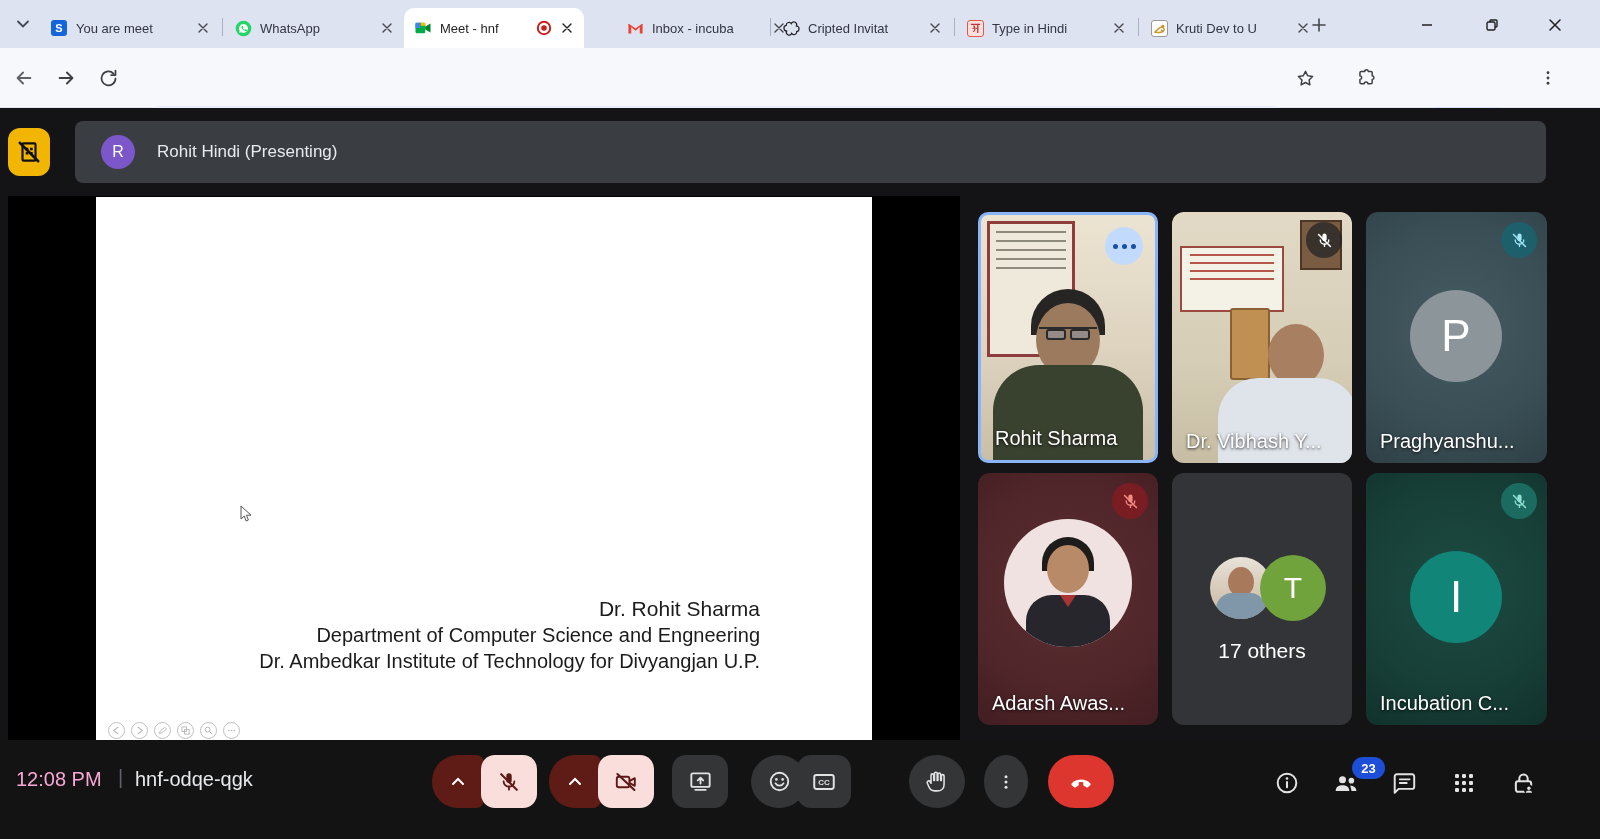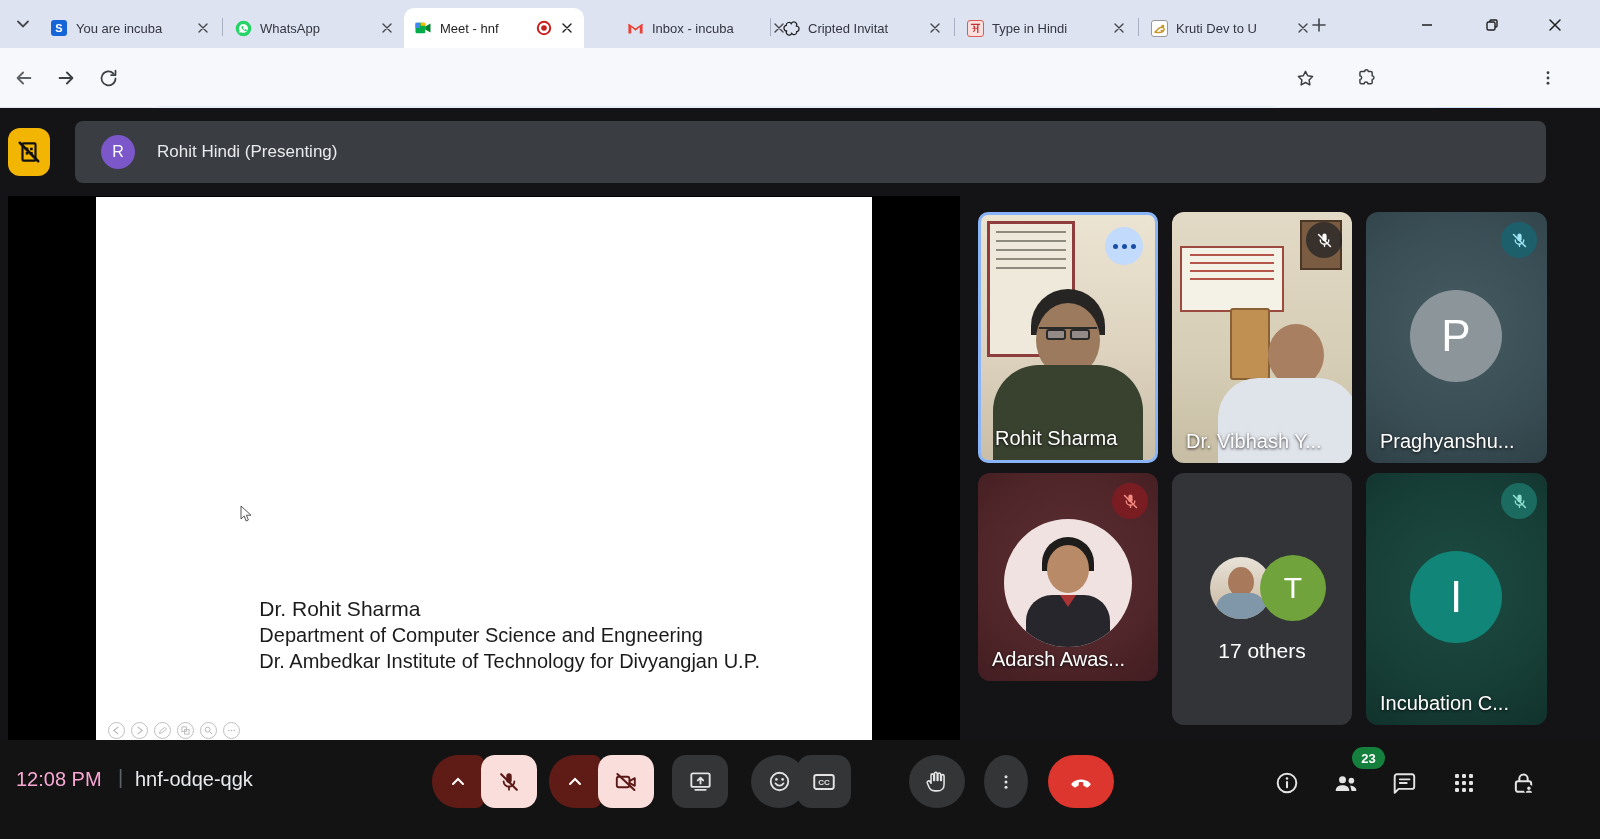--- a/index.html
+++ b/index.html
@@ -38,21 +38,21 @@
   .presbadge { position:absolute; left:8px; top:20px; width:42px; height:48px; background:#f2b602; border-radius:12px; display:flex; align-items:center; justify-content:center; }
   .presbar { position:absolute; left:75px; top:13px; width:1471px; height:62px; background:#3a3d42; border-radius:8px; display:flex; align-items:center; }
   .presav { width:34px; height:34px; border-radius:50%; background:#7b57c9; color:#fff; font-size:16px; display:flex; align-items:center; justify-content:center; margin-left:26px; }
   .prestxt { margin-left:22px; color:#e8eaed; font-size:17px; font-weight:500; }
 
   
   .stage { position:absolute; left:8px; top:88px; width:952px; height:550px; background:#000; }
   .slide { position:absolute; left:88px; top:1px; width:776px; height:548px; background:#ffffff; }
   .slide-title { position:absolute; left:0; top:88px; width:100%; text-align:center;
     font-family:"Liberation Serif","DejaVu Serif",serif; font-size:40px; line-height:53px; color:#151515; }
-  .slide-authors { position:absolute; right:112px; top:398px; text-align:left; color:#1b1b1b; }
+  .slide-authors { position:absolute; right:112px; top:398px; text-align:right; color:#1b1b1b; }
   .sa1 { font-size:21px; line-height:27px; }
   .sa2 { font-size:20px; line-height:26px; }
   .ssctl { position:absolute; bottom:6px; left:12px; display:flex; gap:6px; opacity:.38; }
   .ssbtn { width:17px; height:17px; border:1px solid #555; border-radius:50%; display:flex; align-items:center; justify-content:center; background:rgba(255,255,255,.6); }
   .cursor { position:absolute; left:144px; top:308px; }
 
   
   .tile { position:absolute; border-radius:12px; overflow:hidden; }
   .tname { position:absolute; left:14px; bottom:10px; color:#fff; font-size:20px; font-weight:500;
     text-shadow:0 1px 3px rgba(0,0,0,.85); white-space:nowrap; }
@@ -101,39 +101,39 @@
   .bcode { position:absolute; left:135px; top:28px; color:#e8eaed; font-size:20px; }
   .cbtn { position:absolute; top:15px; height:53px; display:flex; align-items:center; justify-content:center; }
   .dark { background:#333537; }
   .pink { background:#f9dedc; }
   .maroon { background:#5f1b16; }
   .rnd14 { border-radius:14px; }
   .circ { border-radius:50%; }
   .pillL { border-radius:26px 8px 8px 26px; }
   .endcall { background:#dc362e; border-radius:28px; }
   .ricon { position:absolute; top:28px; width:30px; height:30px; display:flex; align-items:center; justify-content:center; }
-  .badge23 { position:absolute; left:1352px; top:7px; min-width:33px; height:22px; border-radius:11px; background:#15803d; color:#fff; font-size:13px; font-weight:bold; display:flex; align-items:center; justify-content:center; padding:0 7px; }
+  .badge23 { position:absolute; left:1352px; top:17px; min-width:33px; height:22px; border-radius:11px; background:#1d4ed8; color:#fff; font-size:13px; font-weight:bold; display:flex; align-items:center; justify-content:center; padding:0 7px; }
 </style>
 </head>
 <body>
 
 <div id="stagewrap">
 
   <div class="tabstrip">
     <div class="tabsearch">
       <svg width="14" height="14" viewBox="0 0 14 14">
           <path d="M2 4.5l5 5 5-5" stroke="#44474e" stroke-width="1.8" fill="none" stroke-linecap="round"></path>
         </svg>
     </div>
 
     <div class="tab" style="left:40px">
       <span class="fav">
           <span class="fi-s">S</span>
         </span>
-      <span class="ttl">You are incuba</span>
+      <span class="ttl">You are meet</span>
       <span class="tabclose">
           <svg width="10" height="10" viewBox="0 0 10 10">
             <path d="M1 1l8 8M9 1l-8 8" stroke="#45474a" stroke-width="1.4" stroke-linecap="round"></path>
           </svg>
         </span>
     </div>
     <div class="tabsep" style="left:222px"></div>
 
     <div class="tab" style="left:224px">
       <span class="fav">
@@ -448,21 +448,21 @@
         <svg width="19" height="19" viewBox="0 0 24 24">
             <rect x="9.3" y="3.2" width="5.4" height="9.8" rx="2.7" fill="#9fe5f5"></rect>
             <path d="M6.6 11.3a5.4 5.4 0 0 0 10.8 0" stroke="#9fe5f5" stroke-width="1.7" fill="none" stroke-linecap="round"></path>
             <path d="M12 16.5v3" stroke="#9fe5f5" stroke-width="1.7" stroke-linecap="round"></path>
             <path d="M4.5 4.5l15 15" stroke="#9fe5f5" stroke-width="2" stroke-linecap="round"></path>
           </svg>
       </span>
       <span class="tname">Praghyanshu...</span>
     </div>
 
-    <div class="tile t-adarsh" style="left:978px; top:365px; width:180px; height:208px;">
+    <div class="tile t-adarsh" style="left:978px; top:365px; width:180px; height:252px;">
       <span class="pav">
         <span class="hair"></span>
           <span class="head"></span>
           <span class="torso"></span>
           <span class="vee"></span>
       </span>
       <span class="micbadge" style="background:#7a1d22;">
         <svg width="19" height="19" viewBox="0 0 24 24">
             <rect x="9.3" y="3.2" width="5.4" height="9.8" rx="2.7" fill="#f28b82"></rect>
             <path d="M6.6 11.3a5.4 5.4 0 0 0 10.8 0" stroke="#f28b82" stroke-width="1.7" fill="none" stroke-linecap="round"></path>

